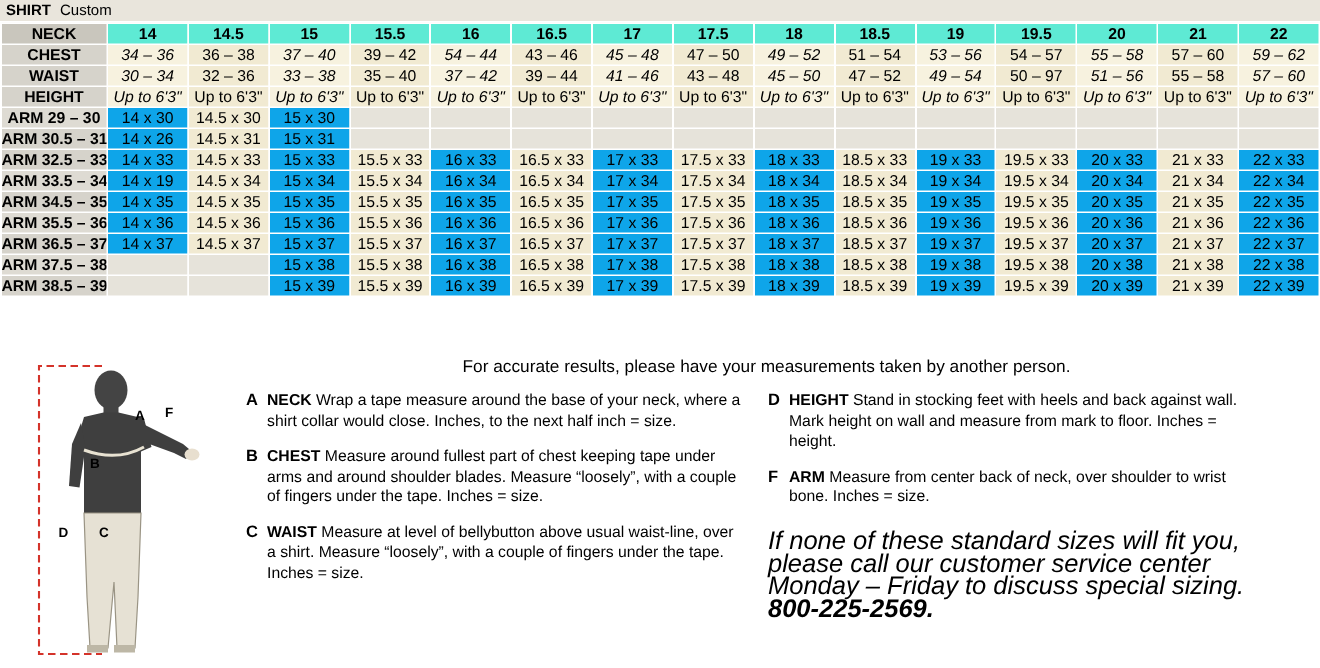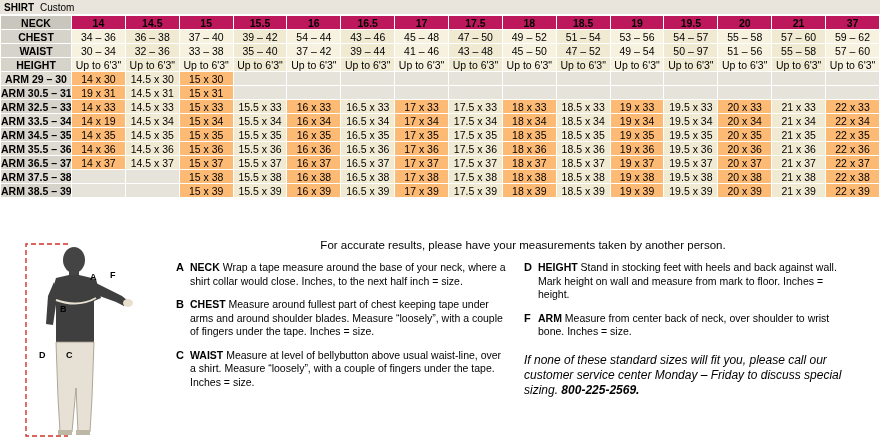--- a/index.html
+++ b/index.html
@@ -41,68 +41,68 @@
   }
   th.hdrlabel{
     background:#c9c6bd;
     text-align:left;
     padding-left:4px;
     font-weight:bold;
     font-size:10.5px;
     width:70px;
   }
   th.hdrnum{
-    background:#be185d;
+    background:#5eead4;
     font-weight:bold;
     font-size:11px;
   }
   td.rowlabel{
     background:#d6d3cb;
     text-align:left;
     padding-left:4px;
     font-weight:bold;
     font-size:10.5px;
   }
   td.rowlabel.light{background:#dedbd3;}
   td.cell{background:#f3f1ea;}
-  td.cell.alt{background:#fdba74;margin-left:15px;}
-  td.cell.cream{background:#f7f2df;}
+  td.cell.alt{background:#0ea5e9;margin-left:15px;}
+  td.cell.cream{background:#f7f2df;font-style:italic;}
   td.cell.cream2{background:#f1ead2;}
   td.cell.blank{background:#e6e3da;}
 
   
   .bottom{
     position:absolute;
     left:0;top:234px;
     width:880px;height:211px;
     background:#ffffff;
   }
   .figure{
     position:absolute;left:6px;top:4px;width:160px;height:204px;
   }
   .instructions{
-    position:absolute;left:176px;top:4px;width:694px;
+    position:absolute;left:164px;top:4px;width:694px;
   }
   .headline{
     text-align:center;
     font-size:11.5px;
     line-height:15px;
     margin-bottom:8px;
   }
   .cols{display:flex;gap:18px;}
   .col{width:330px;}
   .item{display:flex;margin-bottom:10px;}
   .itemletter{
     width:14px;flex:0 0 14px;
     font-weight:bold;font-size:11px;
   }
   .itemtext{font-size:10.5px;line-height:13.5px;}
   .itemtext b{font-weight:bold;}
   .note{
-    font-style:italic;font-size:12px;line-height:15px;margin-top:14px;
+    font-style:italic;font-size:17px;line-height:15px;margin-top:14px;
   }
   .note b{font-style:italic;font-weight:bold;}
 </style>
 </head>
 <body>
 
 <div class="wrap">
 
   <div class="titlebar">
     <span>SHIRT</span>
@@ -120,21 +120,21 @@
           <th class="hdrnum">16</th>
           <th class="hdrnum">16.5</th>
           <th class="hdrnum">17</th>
           <th class="hdrnum">17.5</th>
           <th class="hdrnum">18</th>
           <th class="hdrnum">18.5</th>
           <th class="hdrnum">19</th>
           <th class="hdrnum">19.5</th>
           <th class="hdrnum">20</th>
           <th class="hdrnum">21</th>
-          <th class="hdrnum">37</th>
+          <th class="hdrnum">22</th>
         </tr>
     </thead>
     <tbody>
         <tr>
           <td class="rowlabel">CHEST</td>
           <td class="cell cream">34 – 36</td>
           <td class="cell cream2">36 – 38</td>
           <td class="cell cream">37 – 40</td>
           <td class="cell cream2">39 – 42</td>
           <td class="cell cream">54 – 44</td>
@@ -198,21 +198,21 @@
           <td class="cell blank"></td>
           <td class="cell blank"></td>
           <td class="cell blank"></td>
           <td class="cell blank"></td>
           <td class="cell blank"></td>
           <td class="cell blank"></td>
           <td class="cell blank"></td>
         </tr>
         <tr>
           <td class="rowlabel">ARM 30.5 – 31</td>
-          <td class="cell alt">19 x 31</td>
+          <td class="cell alt">14 x 26</td>
           <td class="cell cream2">14.5 x 31</td>
           <td class="cell alt">15 x 31</td>
           <td class="cell blank"></td>
           <td class="cell blank"></td>
           <td class="cell blank"></td>
           <td class="cell blank"></td>
           <td class="cell blank"></td>
           <td class="cell blank"></td>
           <td class="cell blank"></td>
           <td class="cell blank"></td>

